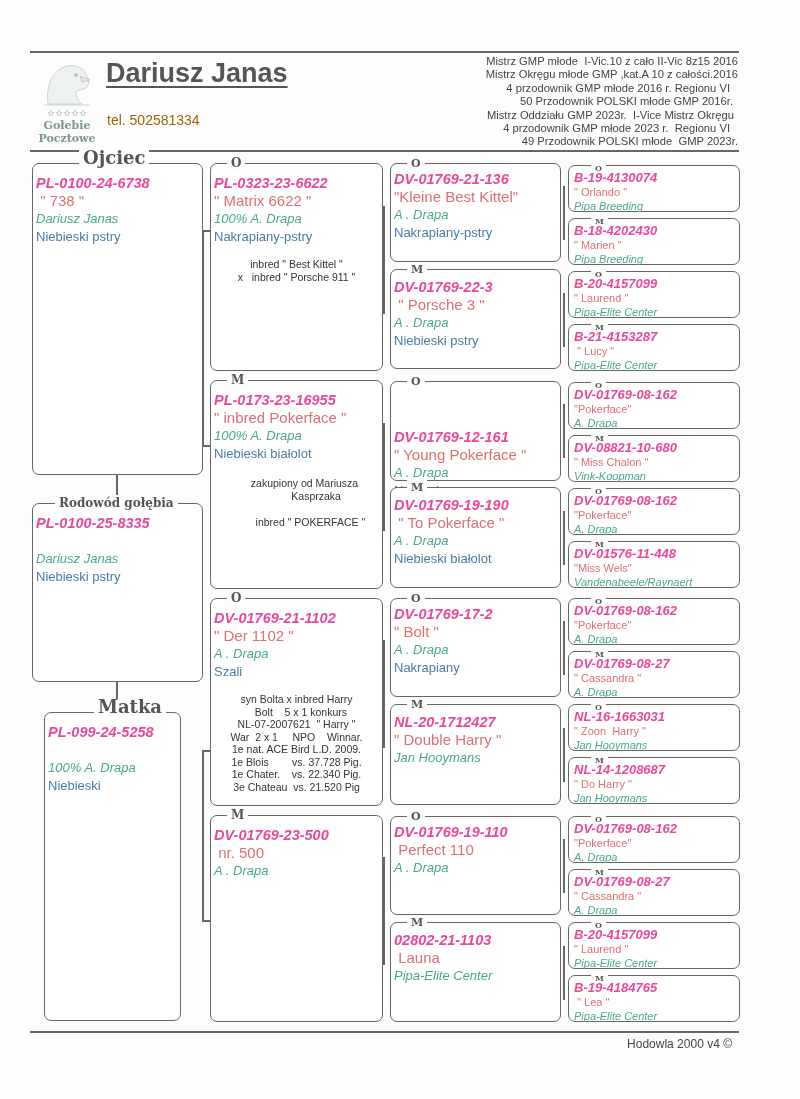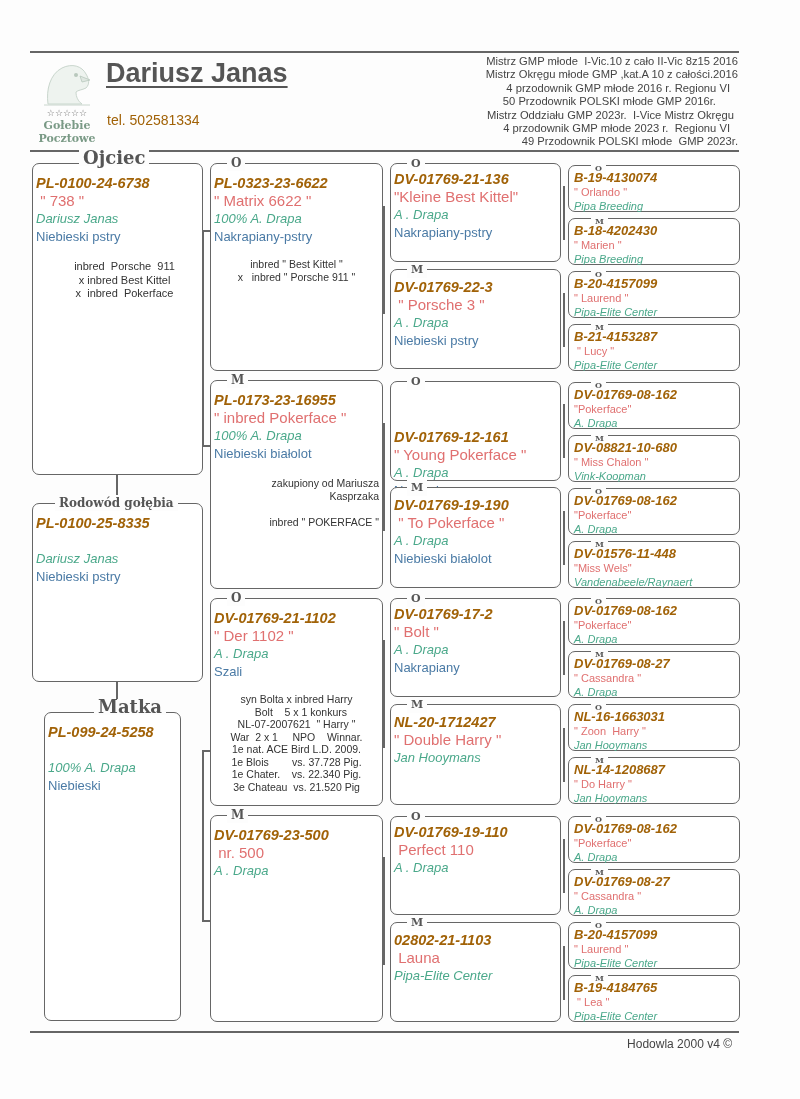--- a/index.html
+++ b/index.html
@@ -15,21 +15,21 @@
   .owner { left:106px; top:58px; font-size:27px; font-weight:bold; color:#555; text-decoration:underline; text-decoration-thickness:2px; text-underline-offset:4px; }
   .tel { left:107px; top:112px; font-size:14px; color:#a16207; }
   .titles { right:62px; top:55px; text-align:right; font-size:11.2px; line-height:13.4px; color:#444; }
   .titles div { white-space:pre; }
   .box { position:absolute; border:1.4px solid #666; border-radius:7px; background:#fff; box-sizing:border-box; }
   .legend { position:absolute; top:-10px; background:#fdfdfd; padding:0 4px; font-family:"DejaVu Serif", serif; font-weight:bold; color:#555; line-height:16px; }
   .legend.big { top:-14px; font-size:18px; }
   .legend.mid { top:-9px; font-size:12px; }
   .legend.sm { top:-8px; font-size:11px; }
   .legend.xs { top:-6px; font-size:8px; }
-  .ring { font-weight:bold; font-style:italic; color:#a16207; white-space:nowrap; }
+  .ring { font-weight:bold; font-style:italic; color:#ec4899; white-space:nowrap; }
   .name { color:#e07070; white-space:pre; }
   .breeder { color:#4aa88a; font-style:italic; white-space:nowrap; }
   .color { color:#4a7aa5; white-space:nowrap; }
   .note { color:#333; text-align:center; white-space:pre; }
   .c1 .ring, .c2 .ring, .c3 .ring { font-size:14.5px; }
   .c1 .name, .c2 .name, .c3 .name { font-size:15px; }
   .c1 .breeder, .c2 .breeder, .c3 .breeder { font-size:13px; }
   .c1 .color, .c2 .color, .c3 .color { font-size:13px; }
   .c4 .ring { font-size:13px; line-height:15px; }
   .c4 .name { font-size:11px; line-height:13px; }
@@ -60,21 +60,21 @@
   <div class="t2">Pocztowe</div>
 </div>
 
 <div class="abs owner">Dariusz Janas</div>
 <div class="abs tel">tel. 502581334</div>
 
 <div class="abs titles">
   <div>Mistrz GMP młode  I-Vic.10 z cało II-Vic 8z15 2016</div>
   <div>Mistrz Okręgu młode GMP ,kat.A 10 z całości.2016</div>
   <div style="padding-right:8px;">4 przodownik GMP młode 2016 r. Regionu VI</div>
-  <div style="padding-right:5px;text-align:center;">50 Przodownik POLSKI młode GMP 2016r.</div>
+  <div style="padding-right:5px;">50 Przodownik POLSKI młode GMP 2016r.</div>
   <div style="padding-right:4px;">Mistrz Oddziału GMP 2023r.  I-Vice Mistrz Okręgu</div>
   <div style="padding-right:8px;">4 przodownik GMP młode 2023 r.  Regionu VI</div>
   <div>49 Przodownik POLSKI młode  GMP 2023r.</div>
 </div>
 
 <div class="vline" style="left:116px; top:474px; height:30px;"></div>
 <div class="vline" style="left:116px; top:681px; height:32px;"></div>
 
 <div class="hconn" style="left:202px; top:230px; width:8px;"></div>
 <div class="vline" style="left:202px; top:230px; height:215px;"></div>
@@ -83,23 +83,20 @@
 <div class="vline" style="left:202px; top:750px; height:170px;"></div>
 <div class="hconn" style="left:202px; top:920px; width:8px;"></div>
 
 <div class="box c1" style="left:32px; top:163px; width:171px; height:312px;">
   <span class="legend big" style="left:46px;">Ojciec</span>
   <div class="inner">
     <div class="ring">PL-0100-24-6738</div>
     <div class="name"> " 738 "</div>
     <div class="breeder">Dariusz Janas</div>
     <div class="color">Niebieski pstry</div>
-    <div class="note" style="font-size:11px; line-height:13.5px; margin-top:14px; padding-left:14px;">inbred  Porsche  911
-x inbred Best Kittel
-x  inbred  Pokerface</div>
   </div>
 </div>
 
 <div class="box c1" style="left:32px; top:503px; width:171px; height:179px;">
   <span class="legend mid" style="left:22px;">Rodowód gołębia</span>
   <div class="inner">
     <div class="ring">PL-0100-25-8335</div>
     <div style="height:18px;"></div>
     <div class="breeder">Dariusz Janas</div>
     <div class="color">Niebieski pstry</div>
@@ -127,21 +124,21 @@
 x   inbred " Porsche 911 "</div>
   </div>
 </div>
 <div class="box c2" style="left:210px; top:380px; width:173px; height:209px;">
   <span class="legend mid" style="left:16px;">M</span>
   <div class="inner">
     <div class="ring">PL-0173-23-16955</div>
     <div class="name">" inbred Pokerface "</div>
     <div class="breeder">100% A. Drapa</div>
     <div class="color">Niebieski białolot</div>
-    <div class="note" style="font-size:10.5px; line-height:13px; margin-top:14px; text-align:right; padding-left:16px;">zakupiony od Mariusza
+    <div class="note" style="font-size:10.5px; line-height:13px; margin-top:14px; text-align:center; padding-left:16px;">zakupiony od Mariusza
         Kasprzaka
 
     inbred " POKERFACE "</div>
   </div>
 </div>
 <div class="box c2" style="left:210px; top:598px; width:173px; height:208px;">
   <span class="legend mid" style="left:16px;">O</span>
   <div class="inner">
     <div class="ring">DV-01769-21-1102</div>
     <div class="name">" Der 1102 "</div>

